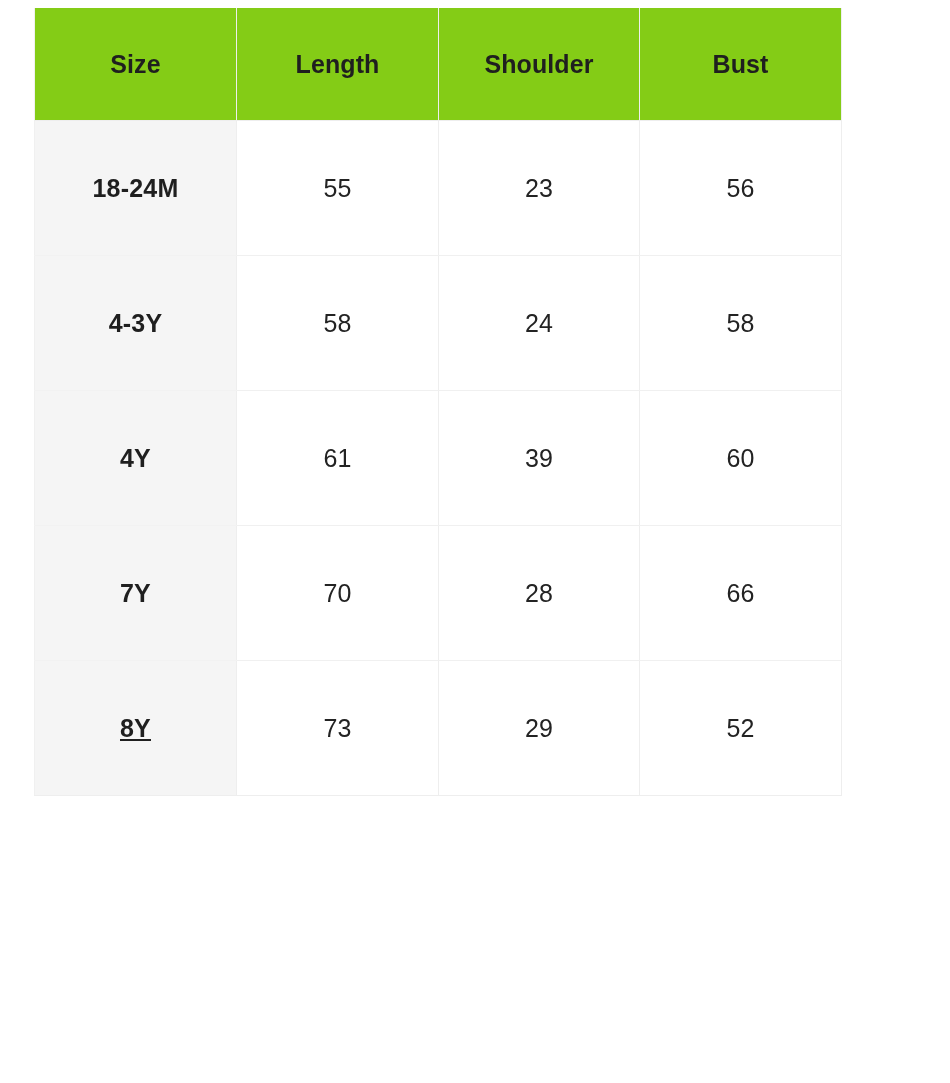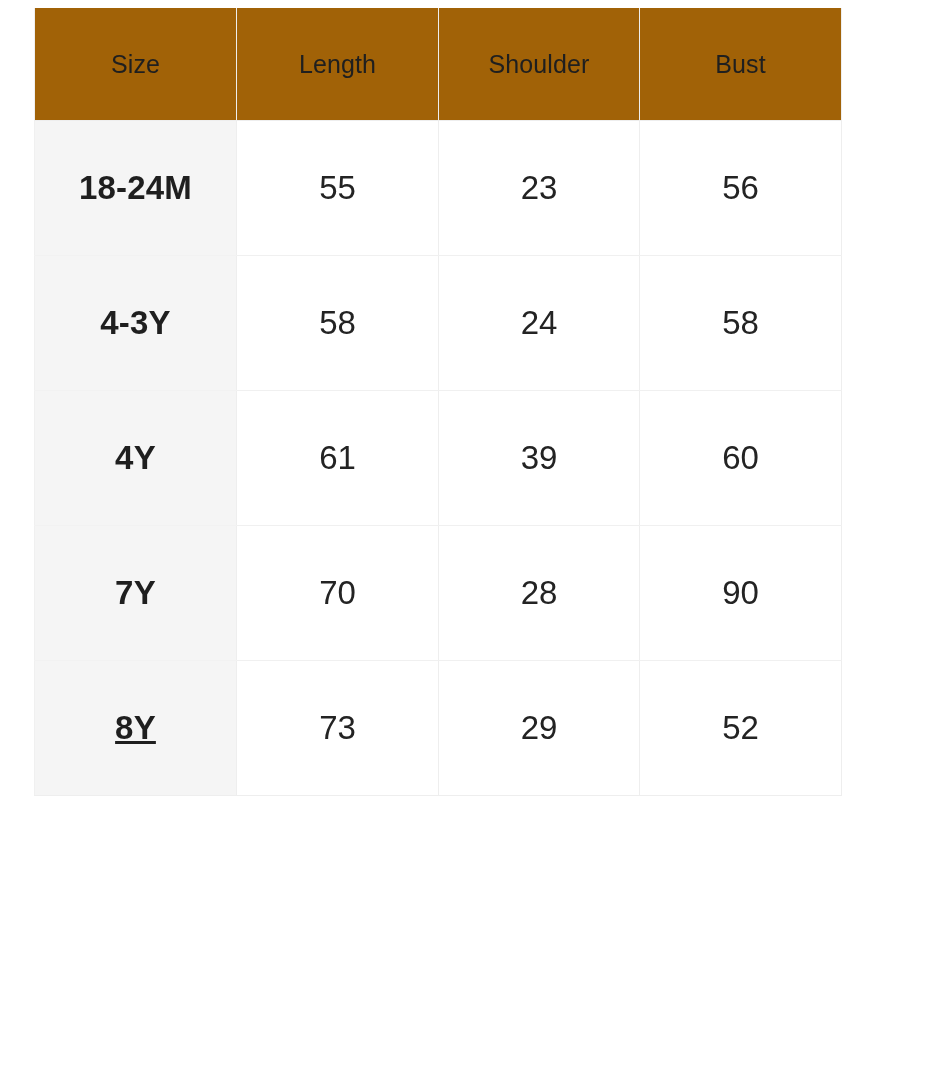--- a/index.html
+++ b/index.html
@@ -31,44 +31,44 @@
   }
 
   table.size-chart col.c-size     { width: 202px; }
   table.size-chart col.c-length   { width: 202px; }
   table.size-chart col.c-shoulder { width: 201px; }
   table.size-chart col.c-bust     { width: 202px; }
 
   
   thead th {
     height: 112px;
-    background: #a16207;
+    background: #84cc16;
     color: #1f1f1f;
     font-size: 25px;
-    font-weight: normal;
+    font-weight: bold;
     text-align: center;
     vertical-align: middle;
     border-right: 1px solid #eeeeee;
     border-bottom: 1px solid #eeeeee;
     padding: 0;
     letter-spacing: 0.1px;
   }
   thead th:first-child {
     border-left: 1px solid #f0f0f0;
   }
   thead th:last-child {
     border-right: 1px solid #eeeeee;
   }
 
   
   tbody td {
     height: 134px;
     background: #ffffff;
     color: #232323;
-    font-size: 33px;
+    font-size: 25px;
     font-weight: normal;
     text-align: center;
     vertical-align: middle;
     border-right: 1px solid #eeeeee;
     border-bottom: 1px solid #f0f0f0;
     padding: 0;
   }
   tbody tr:last-child td {
     border-bottom: 1px solid #eeeeee;
   }
@@ -124,21 +124,21 @@
       <tr>
         <td class="size-cell">4Y</td>
         <td>61</td>
         <td>39</td>
         <td>60</td>
       </tr>
       <tr>
         <td class="size-cell">7Y</td>
         <td>70</td>
         <td>28</td>
-        <td>90</td>
+        <td>66</td>
       </tr>
       <tr>
         <td class="size-cell">8Y</td>
         <td>73</td>
         <td>29</td>
         <td>52</td>
       </tr>
     </tbody>
   </table>
 </div>

